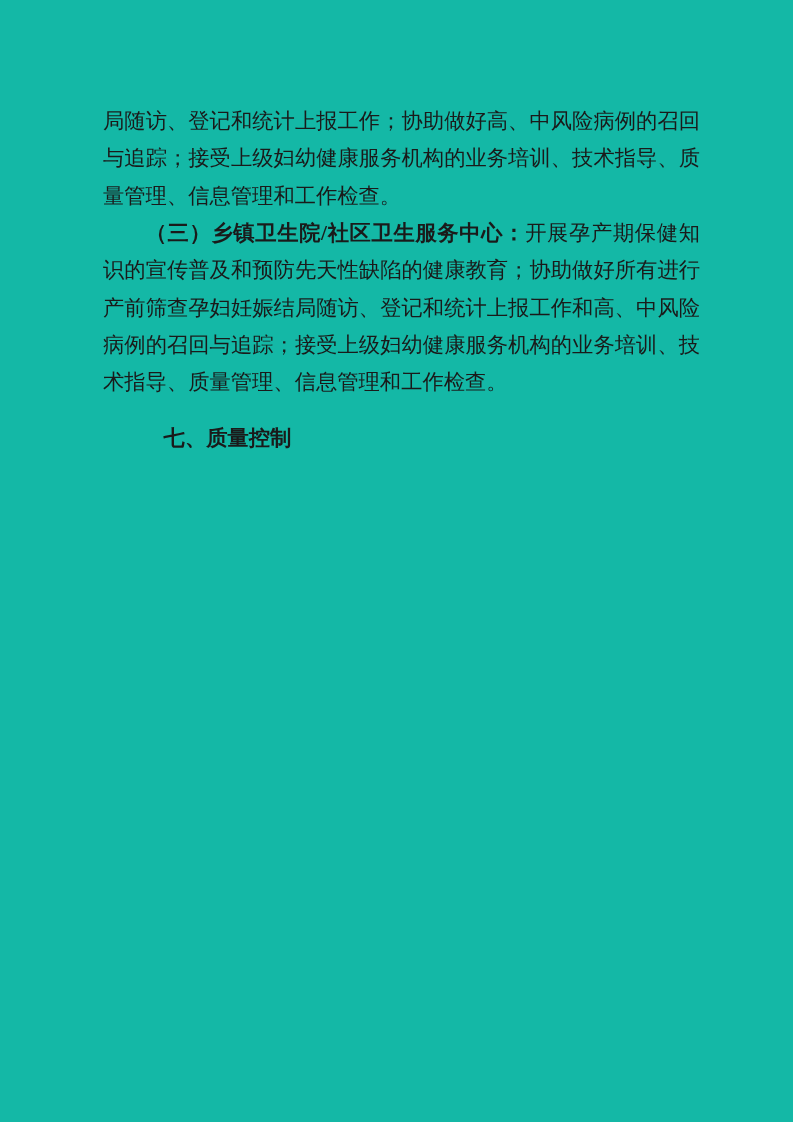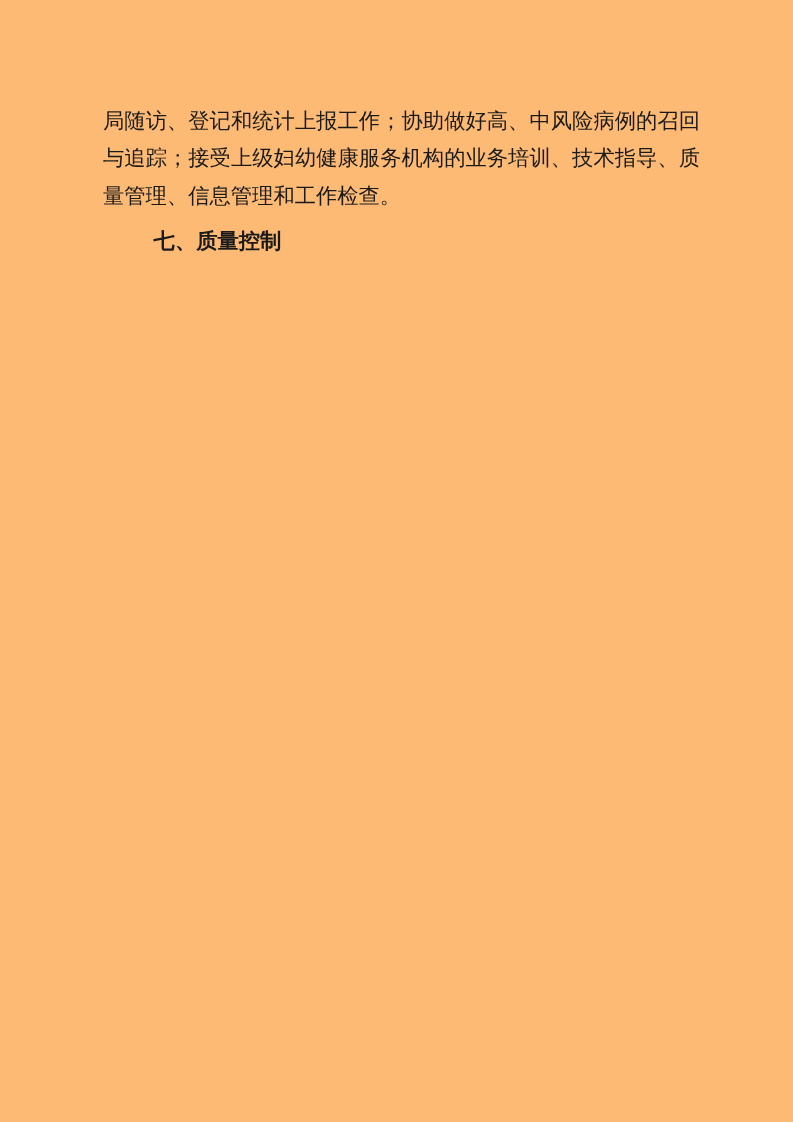--- a/index.html
+++ b/index.html
@@ -4,21 +4,21 @@
 <style>
   html, body {
     margin: 0;
     padding: 0;
     background: #ffffff;
   }
   .page {
     position: relative;
     width: 793px;
     height: 1122px;
-    background: #fdba74;
+    background: #14b8a6;
     overflow: hidden;
   }
   .content {
     position: absolute;
     left: 103px;
     top: 103px;
     width: 597px;
     color: #1a1a1a;
     font-family: "Liberation Serif", "DejaVu Serif", serif;
     font-size: 21.3px;
@@ -31,37 +31,38 @@
     padding: 0;
     word-break: break-all;
   }
   .indent {
     text-indent: 2em;
   }
   .lead-bold {
     font-weight: bold;
   }
   .section-heading {
-    margin: 8px;
+    margin: 18px;
     padding: 0;
     text-indent: 2em;
     font-family: "Liberation Sans", "DejaVu Sans", sans-serif;
     font-weight: bold;
     font-size: 21.3px;
     line-height: 37.33px;
     text-align: left;
     color: #1a1a1a;
   }
 </style>
 </head>
 <body>
 
 <div class="page">
   <div class="content">
 
     <p class="para"><span>局随访、登记和统计上报工作；协助做好高、中风险病例的召回与追踪；接受上级妇幼健康服务机构的业务培训、技术指导、质量管理、信息管理和工作检查。</span></p>
 
+    <p class="para indent"><span class="lead-bold">（三）乡镇卫生院/社区卫生服务中心：</span><span>开展孕产期保健知识的宣传普及和预防先天性缺陷的健康教育；协助做好所有进行产前筛查孕妇妊娠结局随访、登记和统计上报工作和高、中风险病例的召回与追踪；接受上级妇幼健康服务机构的业务培训、技术指导、质量管理、信息管理和工作检查。</span></p>
 
     <p class="section-heading">七、质量控制</p>
 
 
   </div>
 </div>
 
 </body></html>

